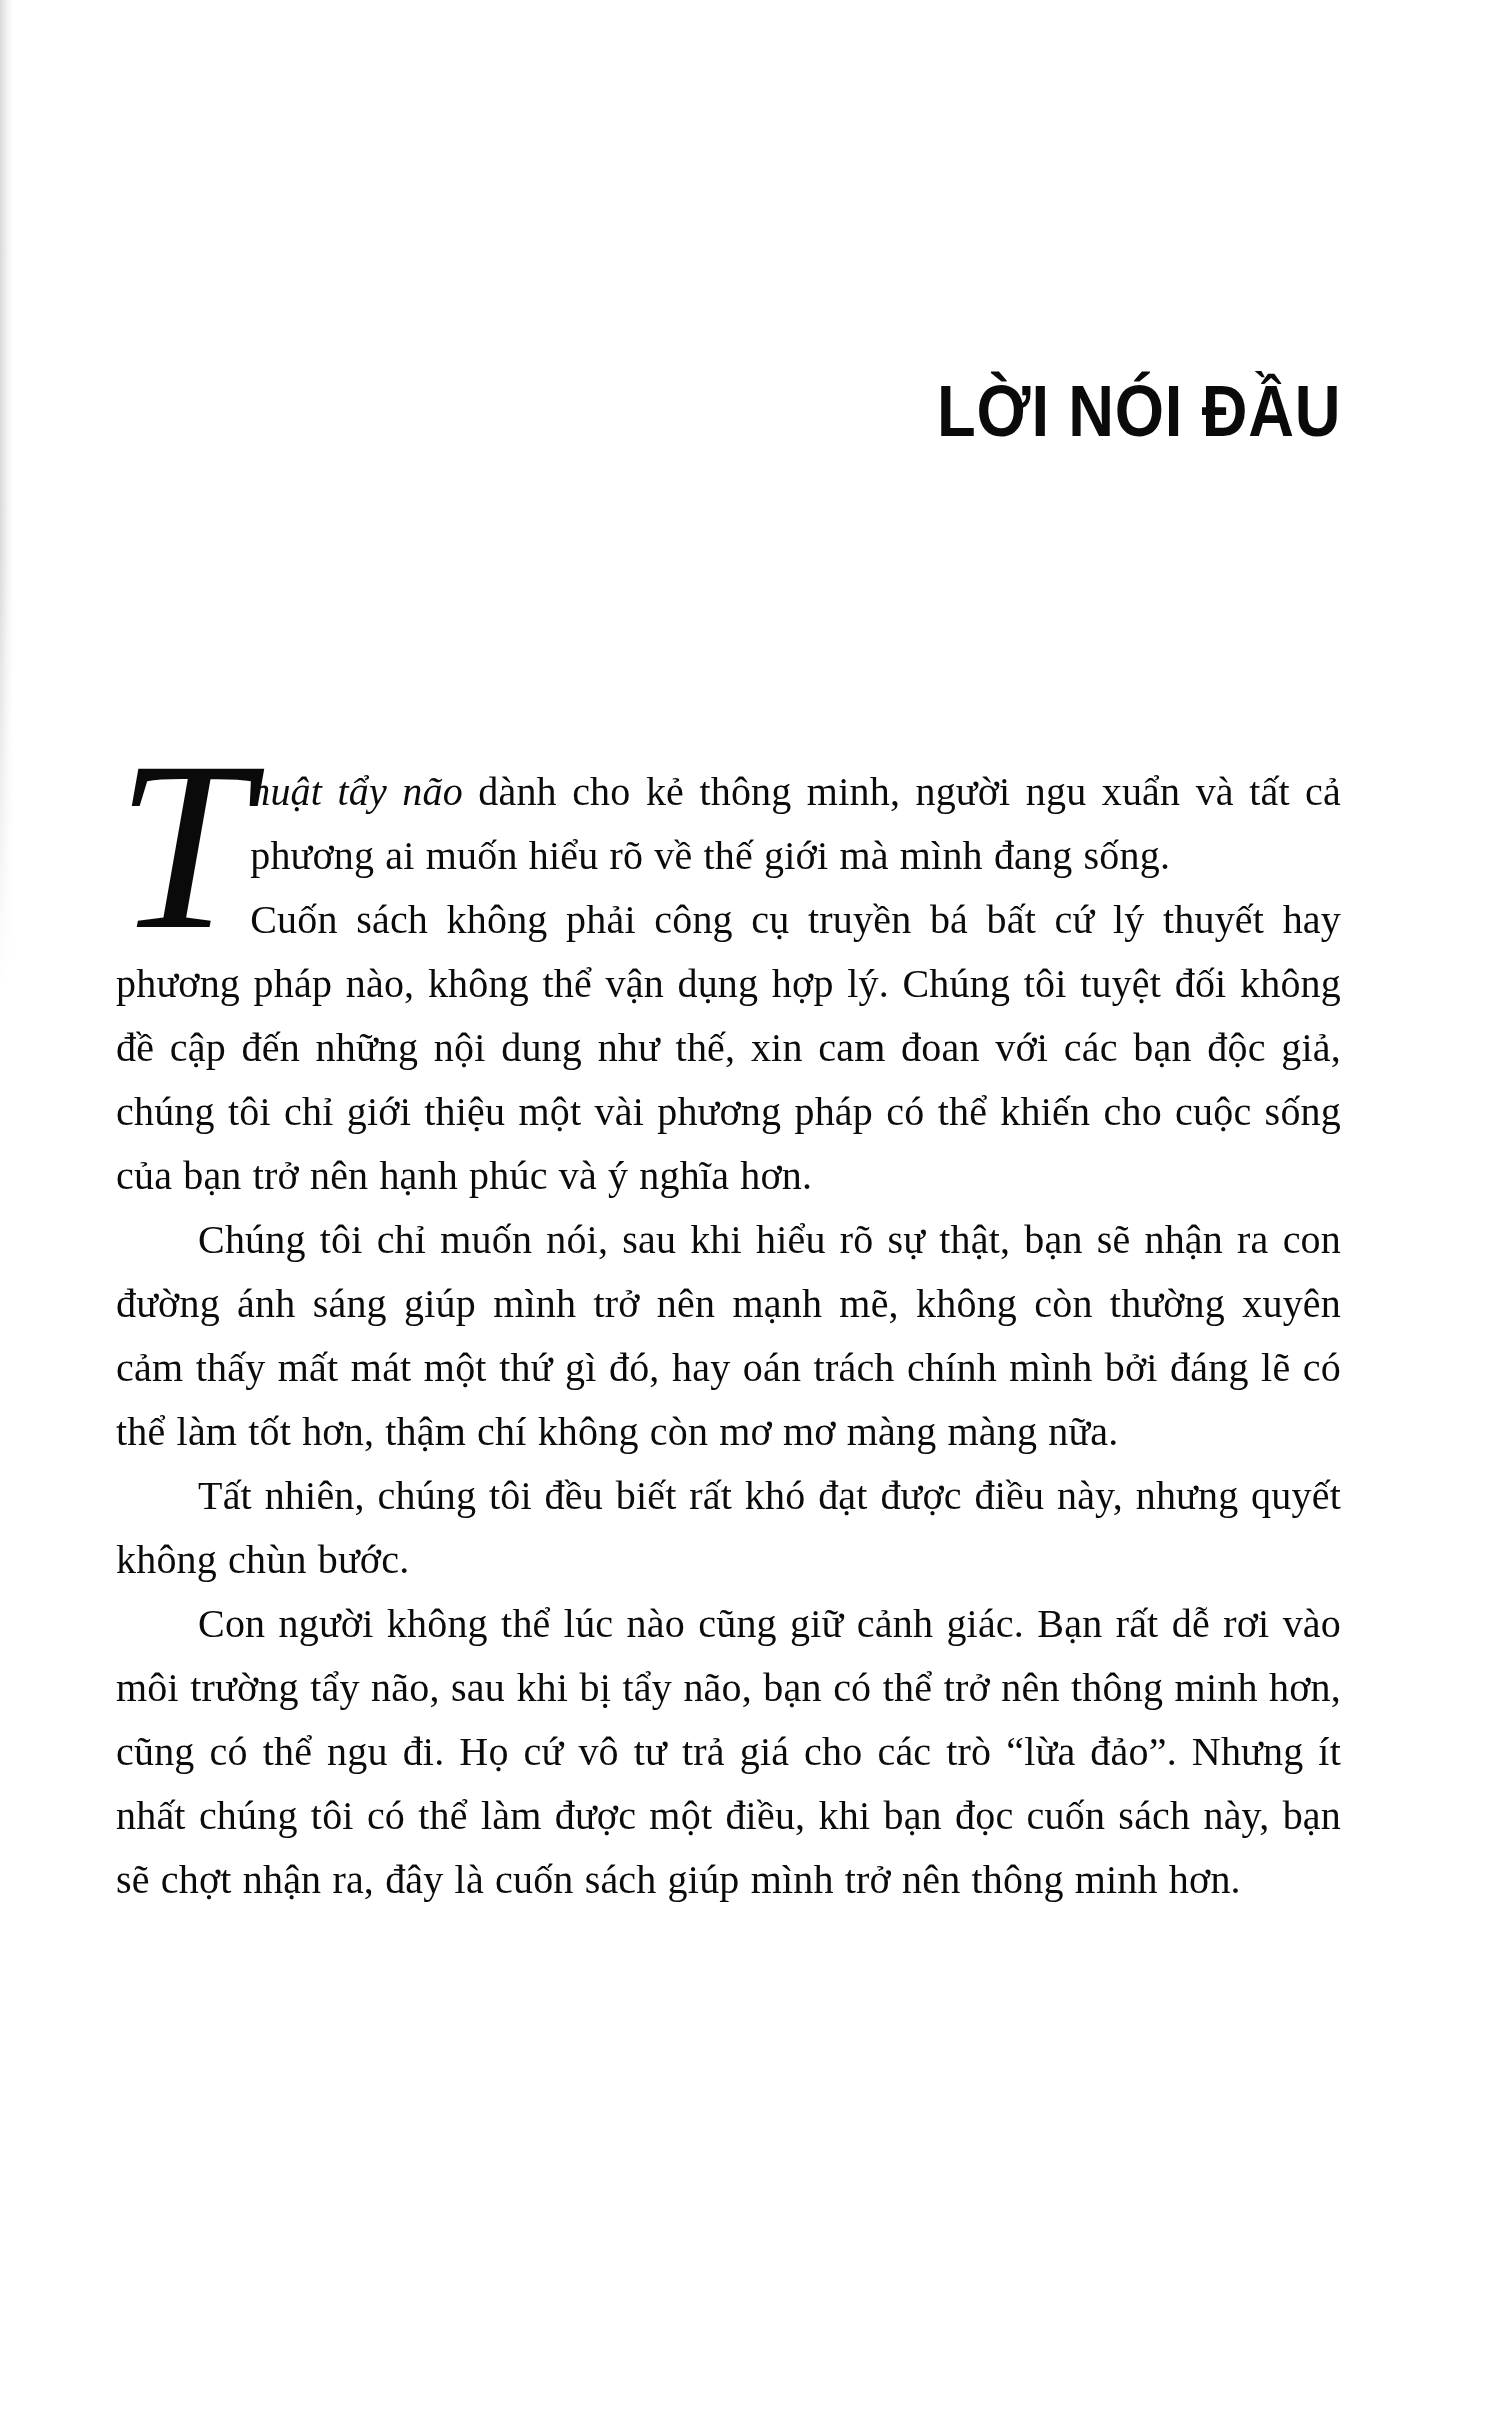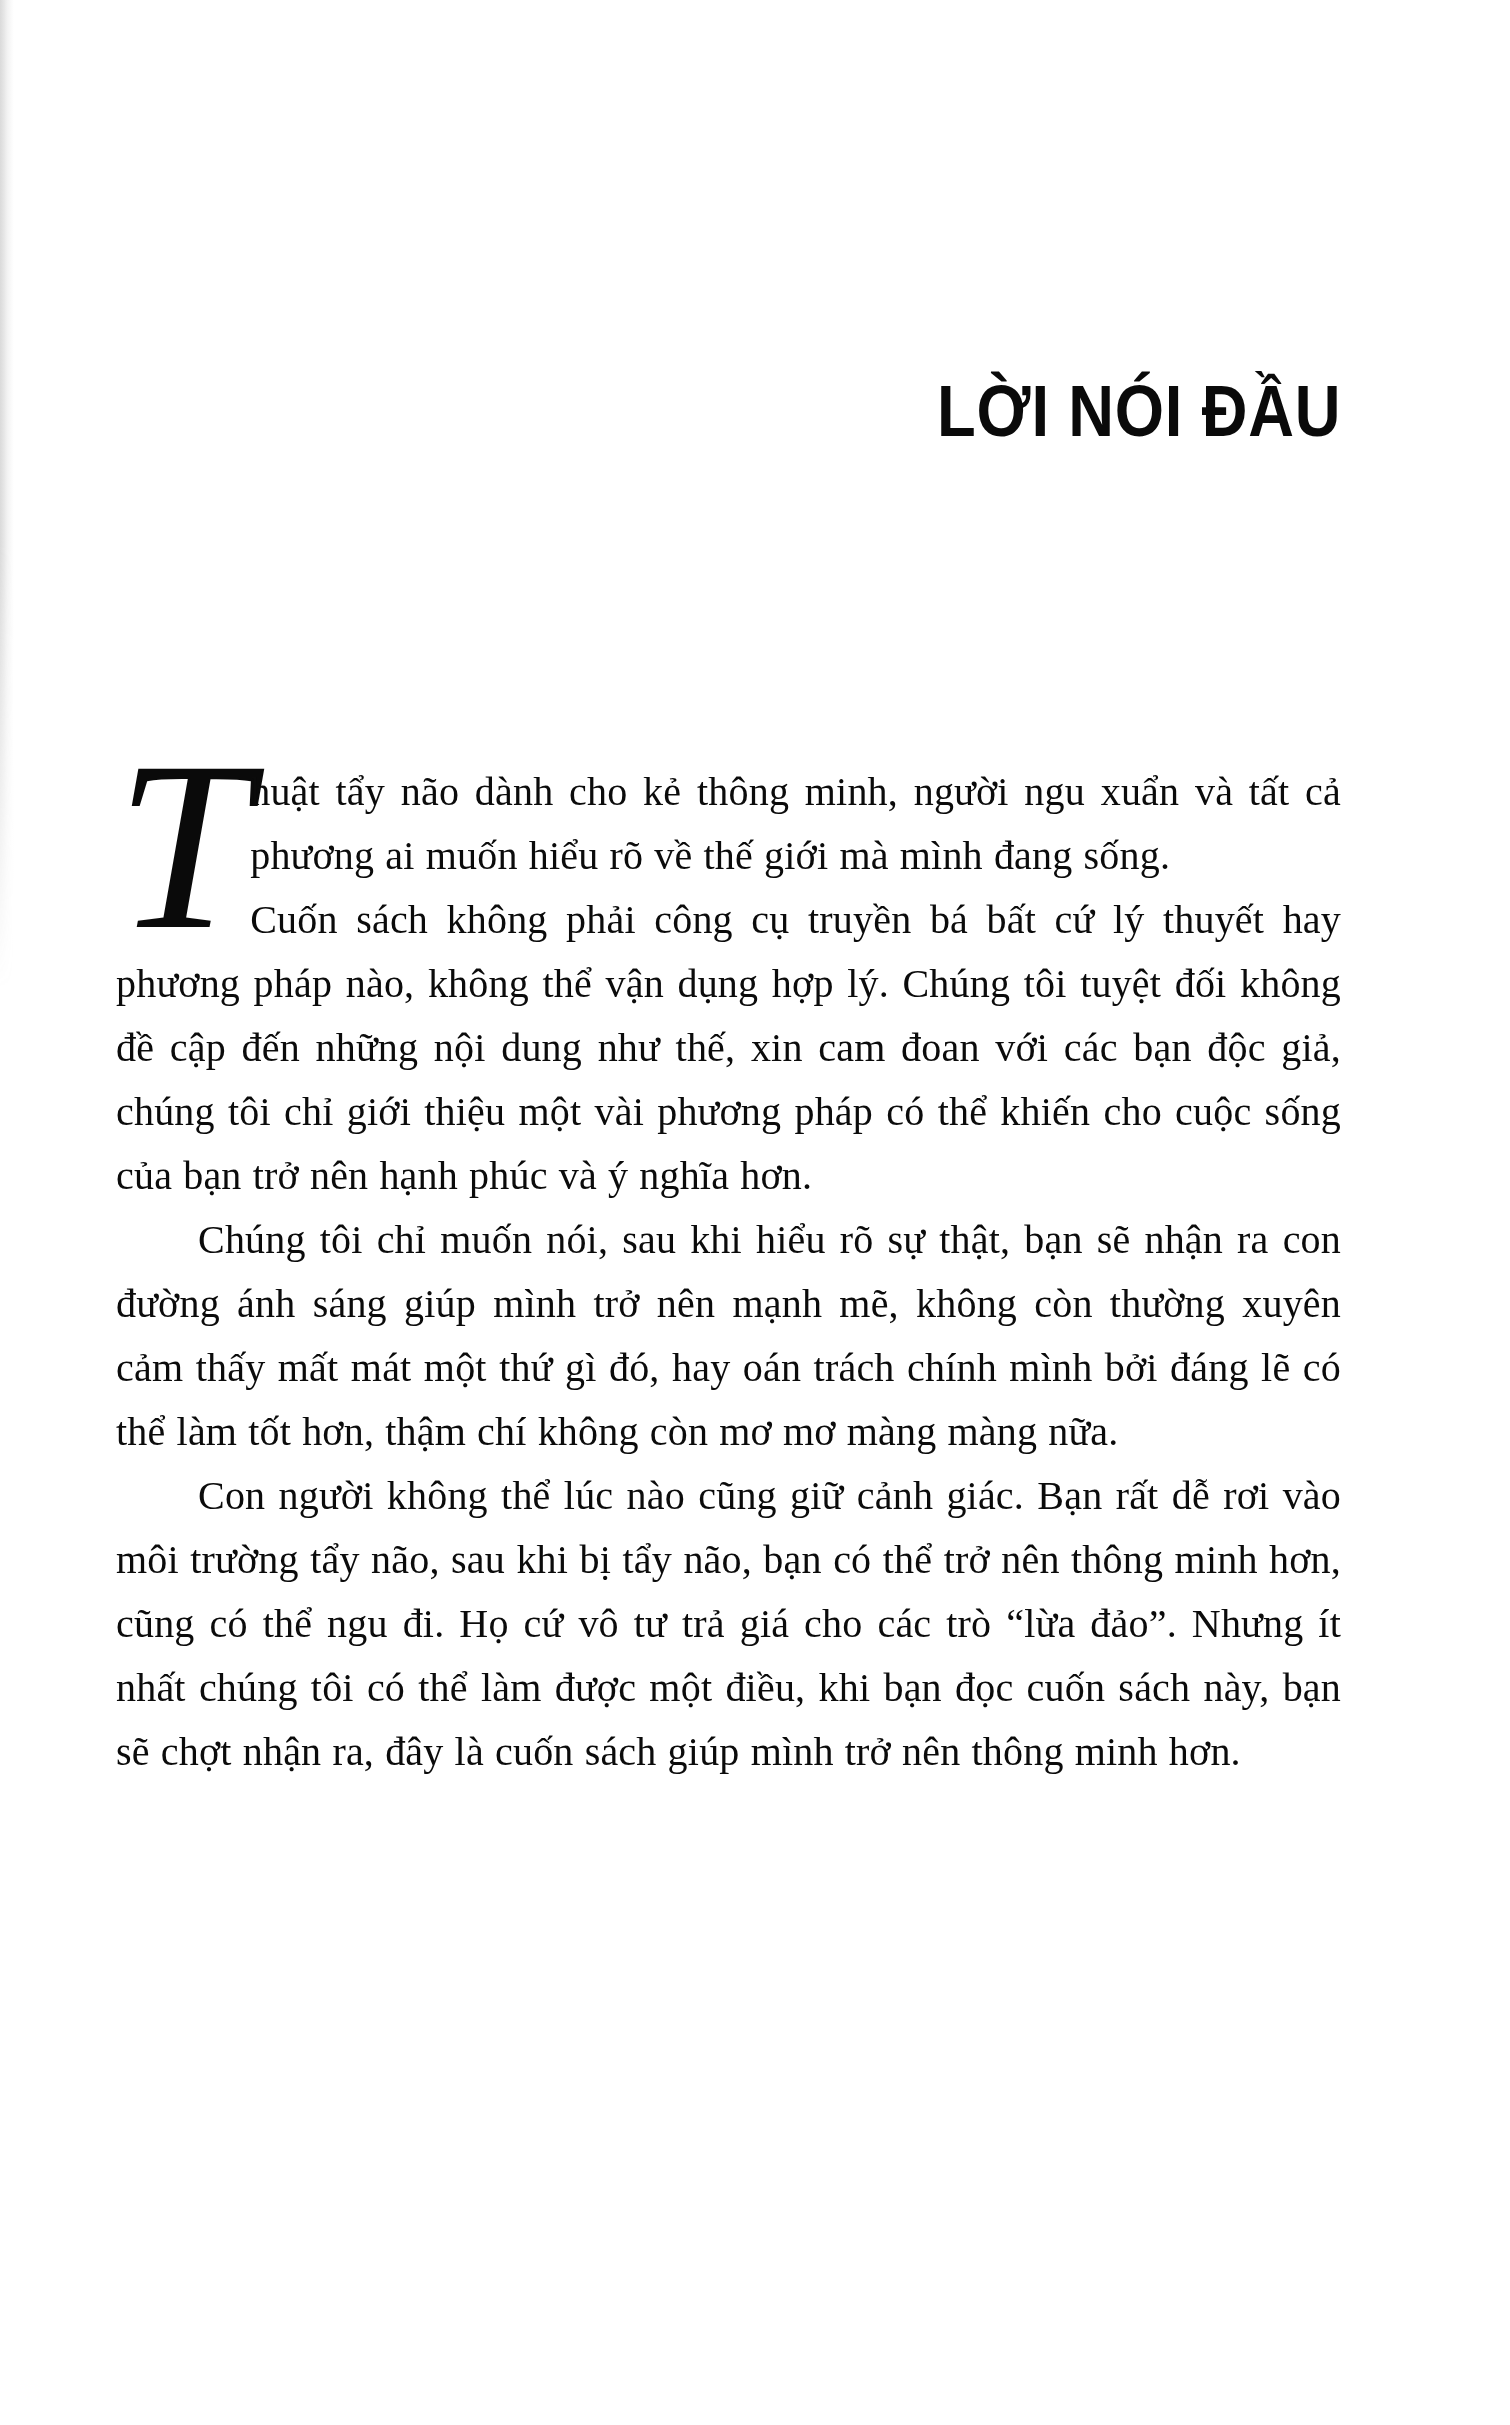--- a/index.html
+++ b/index.html
@@ -53,39 +53,40 @@
     float: left;
     width: 129px;
     height: 172px;
     margin-right: 5.2px;
     font-size: 241px;
     line-height: 172px;
     font-style: italic;
     font-family: "Liberation Serif", serif;
     color: #0a0a0a;
   }
-  .italic-lead { }
+  .italic-lead { font-style: italic; }
 </style>
 </head>
 <body>
 
 <div class="page">
 
   <div class="edge-shadow"></div>
 
   <h1 class="chapter-title">LỜI NÓI ĐẦU</h1>
 
   <div class="body-text">
 
     <p><span class="dropcap">T</span><span class="italic-lead">huật tẩy não</span><span> dành cho kẻ thông minh, người ngu xuẩn và tất cả phương ai muốn hiểu rõ về thế giới mà mình đang sống.</span></p>
 
     <p>Cuốn sách không phải công cụ truyền bá bất cứ lý thuyết hay phương pháp nào, không thể vận dụng hợp lý. Chúng tôi tuyệt đối không đề cập đến những nội dung như thế, xin cam đoan với các bạn độc giả, chúng tôi chỉ giới thiệu một vài phương pháp có thể khiến cho cuộc sống của bạn trở nên hạnh phúc và ý nghĩa hơn.</p>
 
     <p class="ind">Chúng tôi chỉ muốn nói, sau khi hiểu rõ sự thật, bạn sẽ nhận ra con đường ánh sáng giúp mình trở nên mạnh mẽ, không còn thường xuyên cảm thấy mất mát một thứ gì đó, hay oán trách chính mình bởi đáng lẽ có thể làm tốt hơn, thậm chí không còn mơ mơ màng màng nữa.</p>
 
+    <p class="ind">Tất nhiên, chúng tôi đều biết rất khó đạt được điều này, nhưng quyết không chùn bước.</p>
 
     <p class="ind">Con người không thể lúc nào cũng giữ cảnh giác. Bạn rất dễ rơi vào môi trường tẩy não, sau khi bị tẩy não, bạn có thể trở nên thông minh hơn, cũng có thể ngu đi. Họ cứ vô tư trả giá cho các trò “lừa đảo”. Nhưng ít nhất chúng tôi có thể làm được một điều, khi bạn đọc cuốn sách này, bạn sẽ chợt nhận ra, đây là cuốn sách giúp mình trở nên thông minh hơn.</p>
 
 
 
   </div>
 
 </div>
 
 

